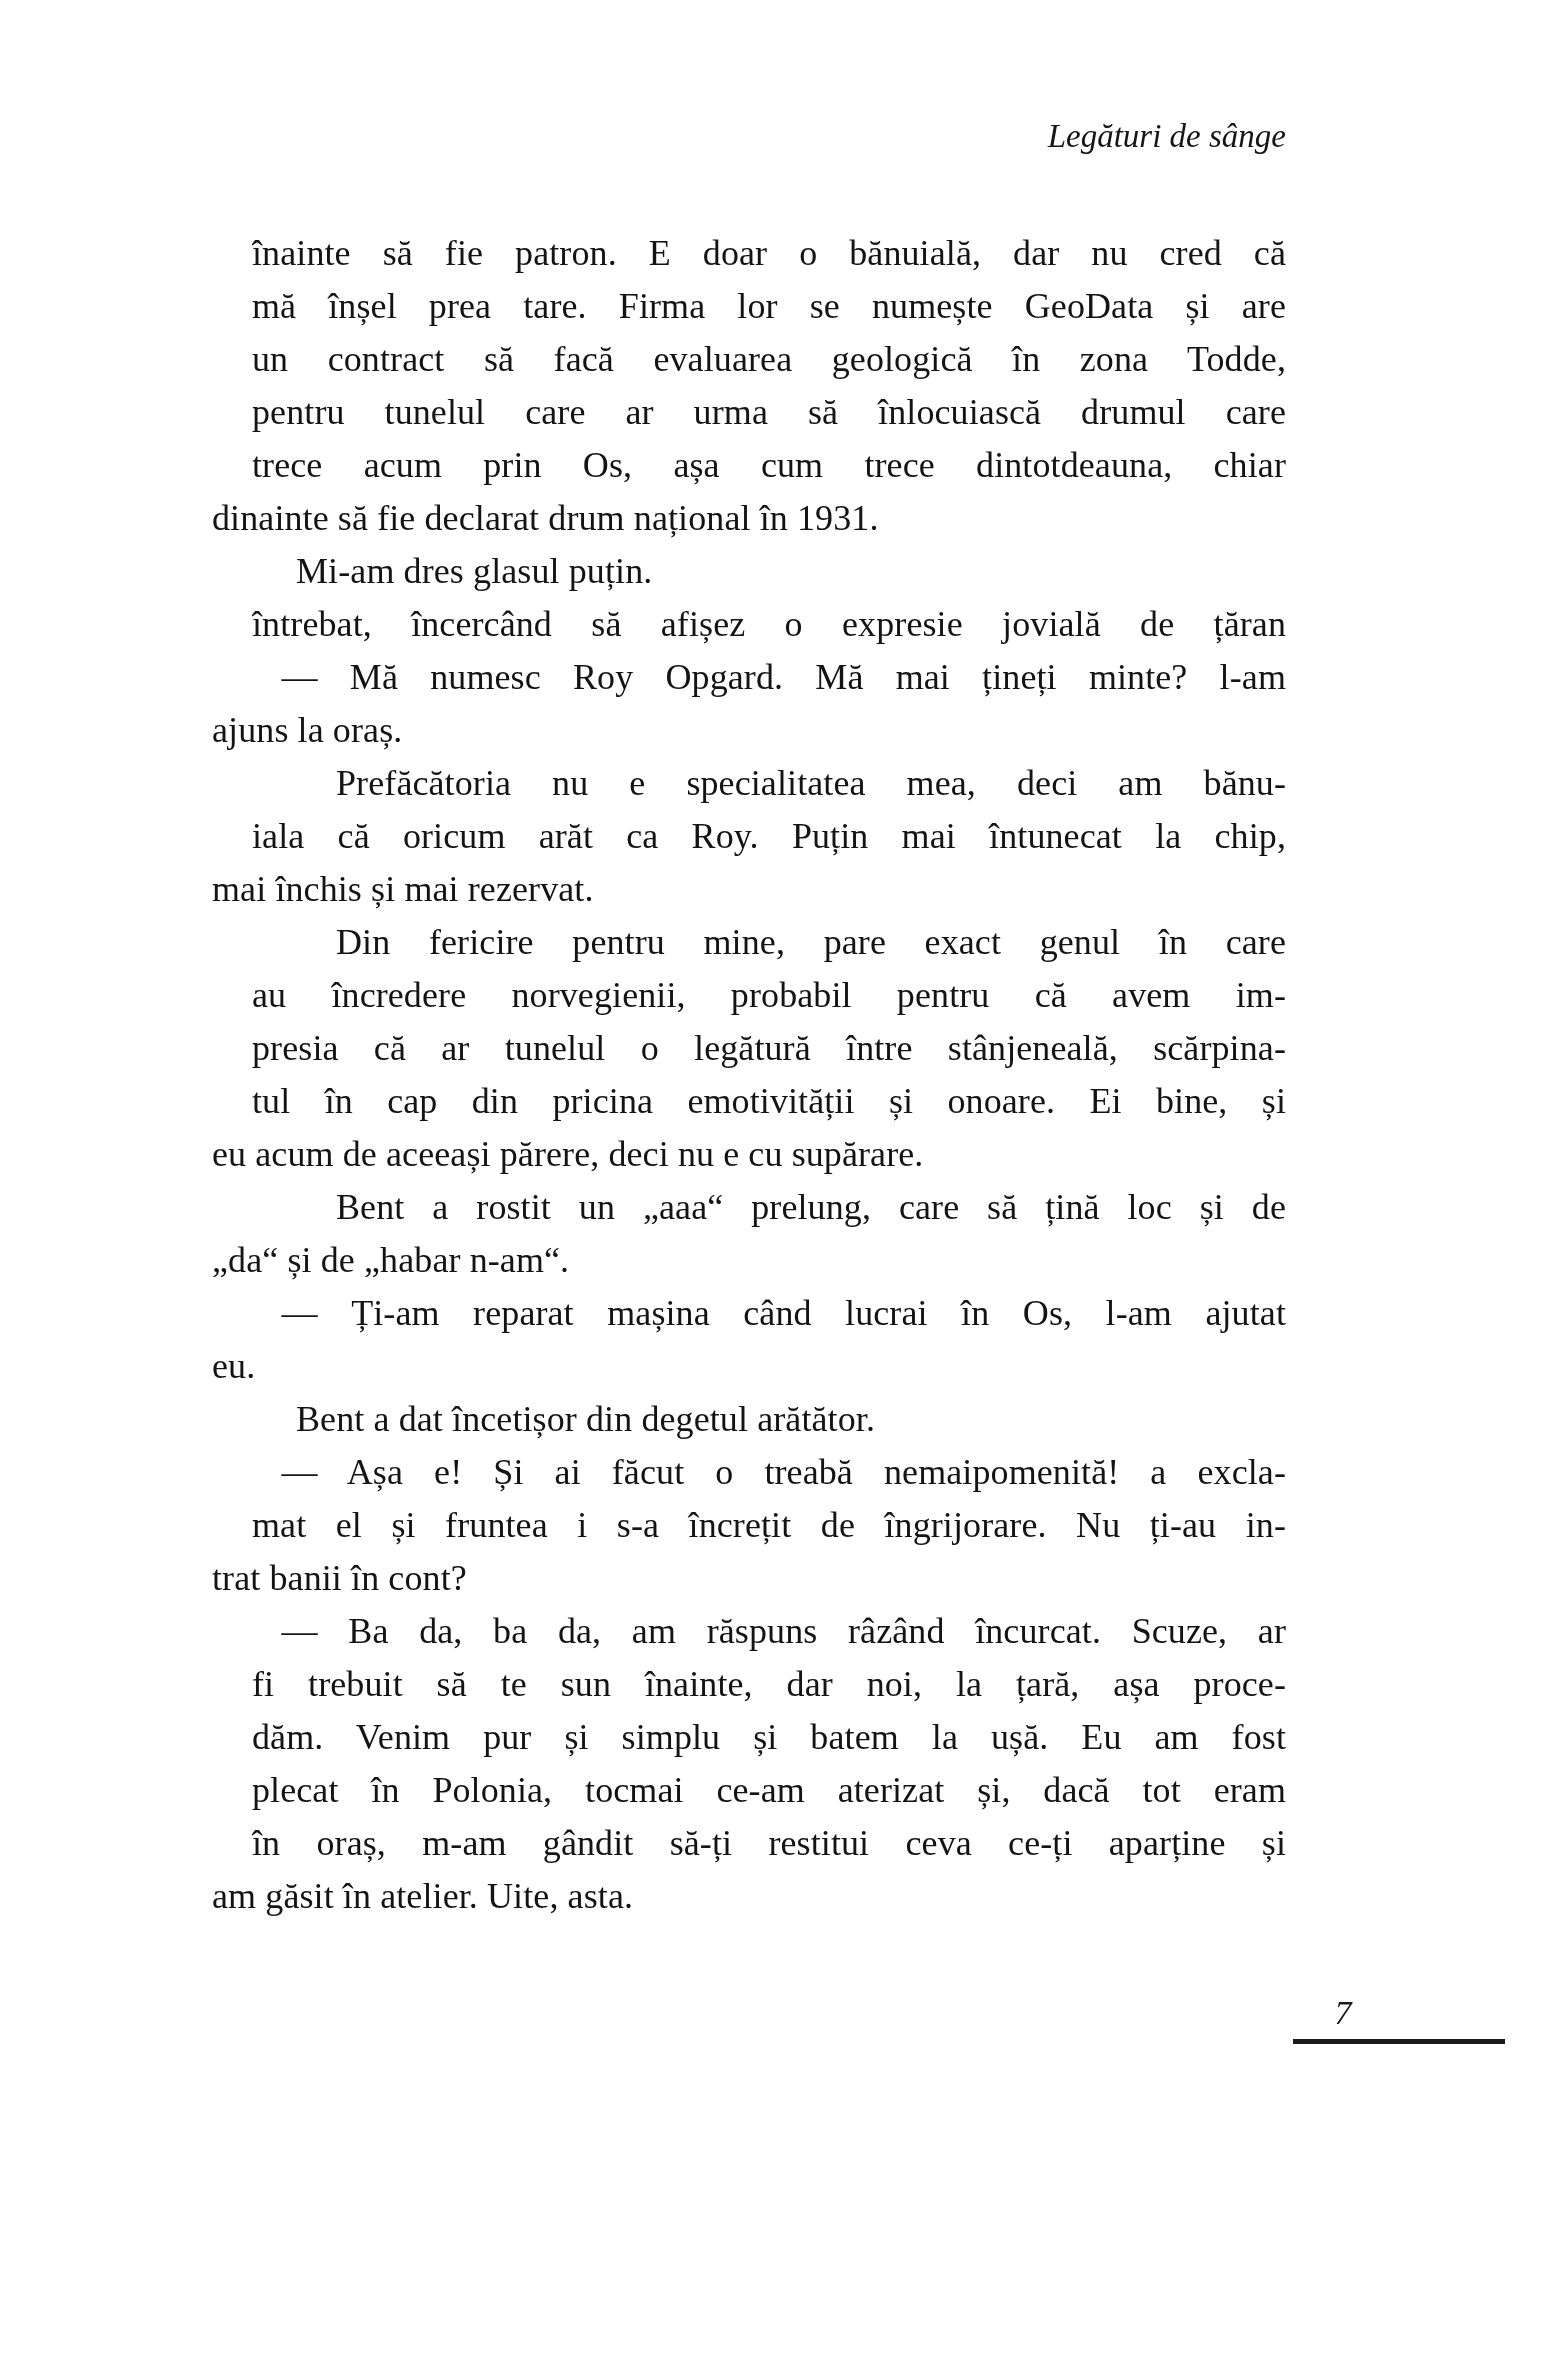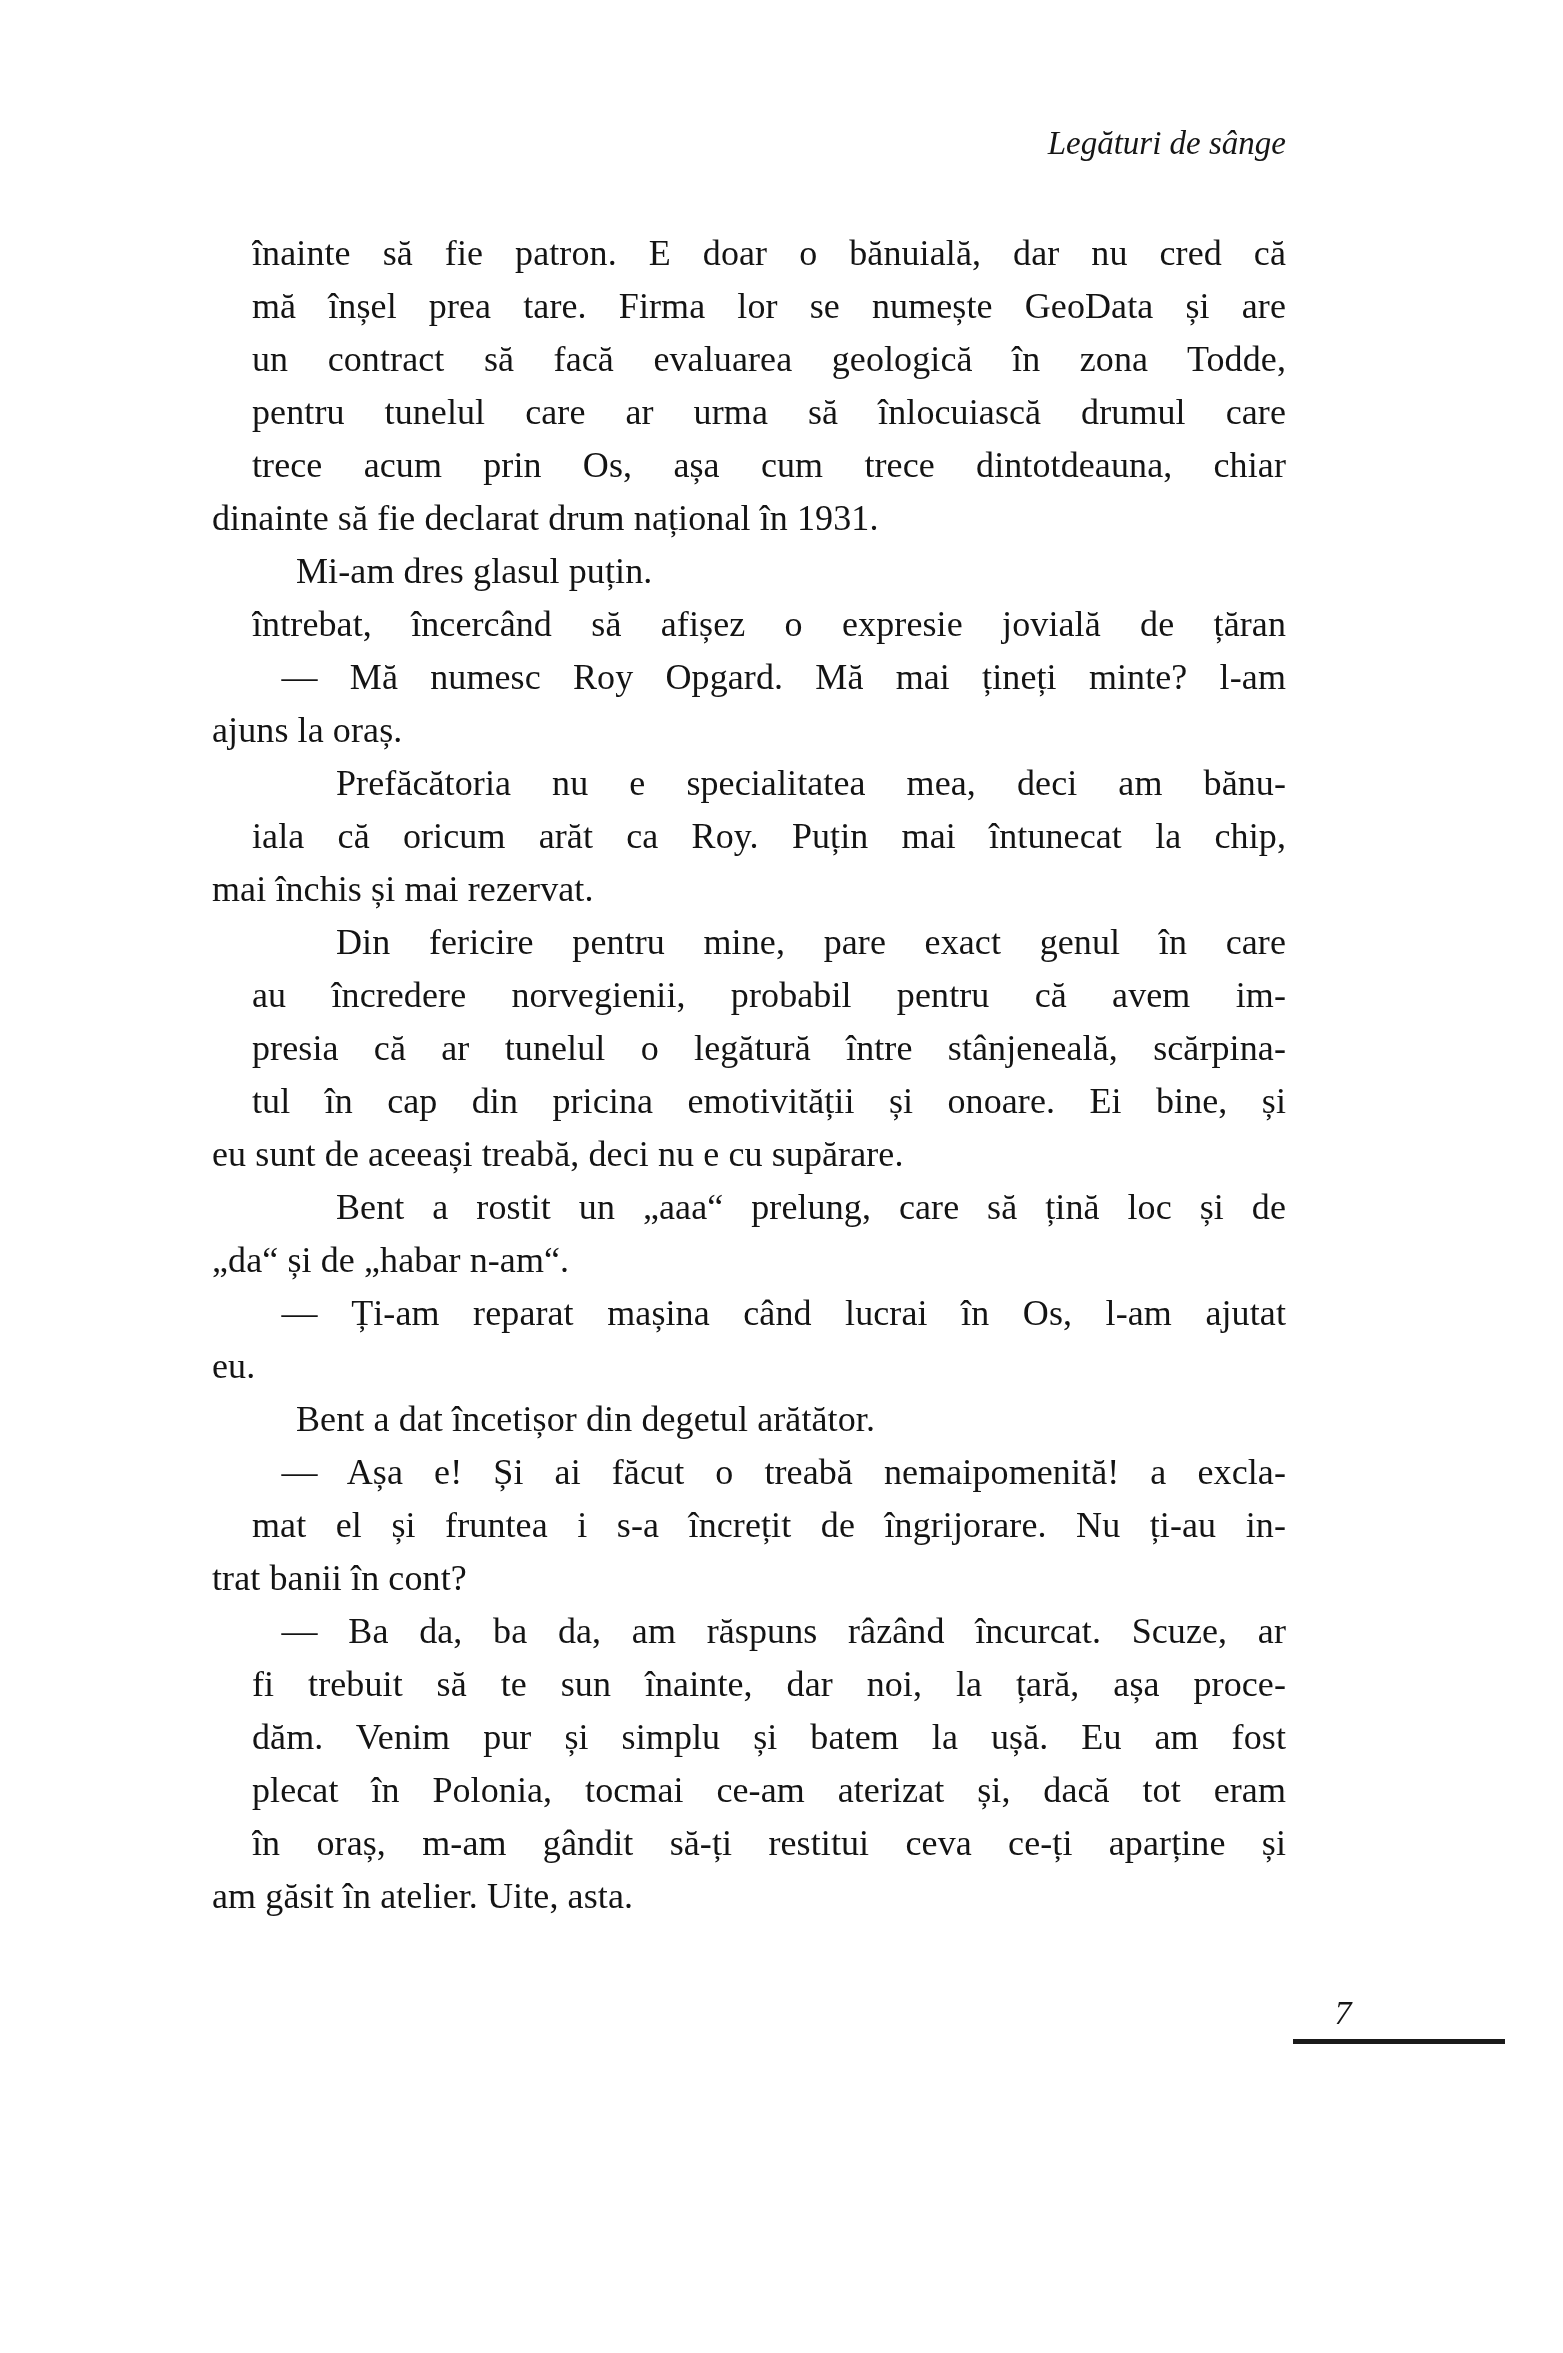--- a/index.html
+++ b/index.html
@@ -11,21 +11,21 @@
     position: relative;
     width: 1563px;
     height: 2353px;
     background: #ffffff;
     overflow: hidden;
     font-family: "Liberation Serif", serif;
     color: #141414;
   }
   .running-header {
     position: absolute;
-    top: 119px;
+    top: 112px;
     left: 212px;
     width: 1074px;
     text-align: right;
     font-style: italic;
     font-size: 33px;
     line-height: 49px;
     color: #161616;
     white-space: nowrap;
   }
   .text-block {
@@ -90,21 +90,21 @@
       <div class="line line-just">întrebat, încercând să afișez o expresie jovială de țăran</div>
       <div class="line line-just ind-dash">— Mă numesc Roy Opgard. Mă mai țineți minte? l-am</div>
       <div class="line line-end">ajuns la oraș.</div>
       <div class="line line-just ind-para">Prefăcătoria nu e specialitatea mea, deci am bănu-</div>
       <div class="line line-just">iala că oricum arăt ca Roy. Puțin mai întunecat la chip,</div>
       <div class="line line-end">mai închis și mai rezervat.</div>
       <div class="line line-just ind-para">Din fericire pentru mine, pare exact genul în care</div>
       <div class="line line-just">au încredere norvegienii, probabil pentru că avem im-</div>
       <div class="line line-just">presia că ar tunelul o legătură între stânjeneală, scărpina-</div>
       <div class="line line-just">tul în cap din pricina emotivității și onoare. Ei bine, și</div>
-      <div class="line line-end">eu sunt de aceeași treabă, deci nu e cu supărare.</div>
+      <div class="line line-end">eu acum de aceeași părere, deci nu e cu supărare.</div>
       <div class="line line-just ind-para">Bent a rostit un „aaa“ prelung, care să țină loc și de</div>
       <div class="line line-end">„da“ și de „habar n-am“.</div>
       <div class="line line-just ind-dash">— Ți-am reparat mașina când lucrai în Os, l-am ajutat</div>
       <div class="line line-end">eu.</div>
       <div class="line line-end ind-para">Bent a dat încetișor din degetul arătător.</div>
       <div class="line line-just ind-dash">— Așa e! Și ai făcut o treabă nemaipomenită! a excla-</div>
       <div class="line line-just">mat el și fruntea i s-a încrețit de îngrijorare. Nu ți-au in-</div>
       <div class="line line-end">trat banii în cont?</div>
       <div class="line line-just ind-dash">— Ba da, ba da, am răspuns râzând încurcat. Scuze, ar</div>
       <div class="line line-just">fi trebuit să te sun înainte, dar noi, la țară, așa proce-</div>

